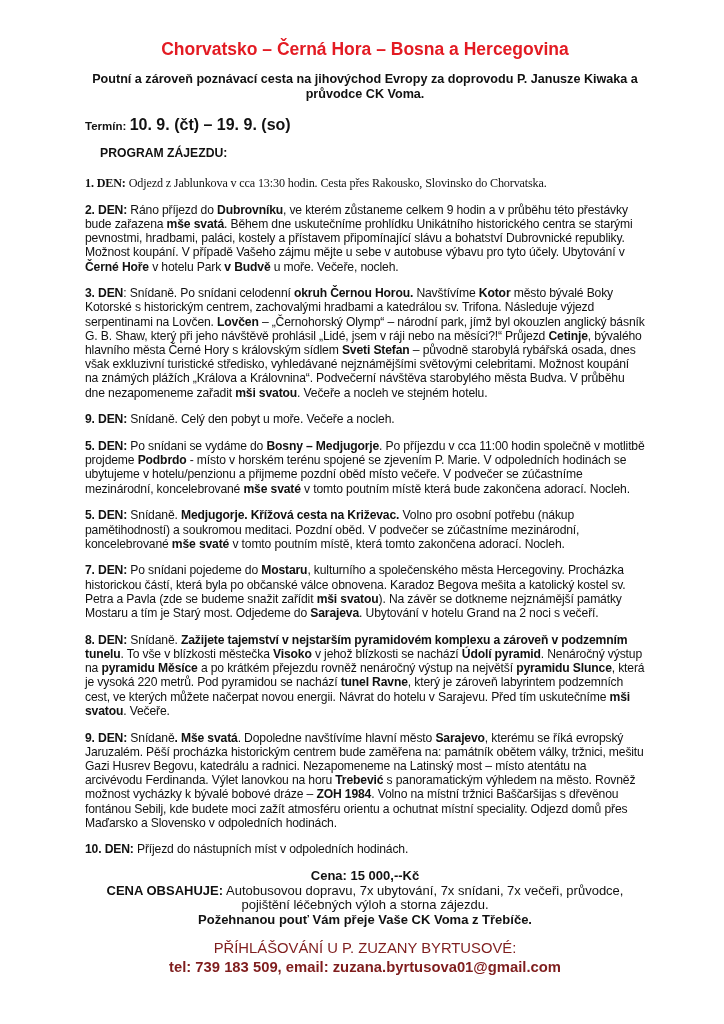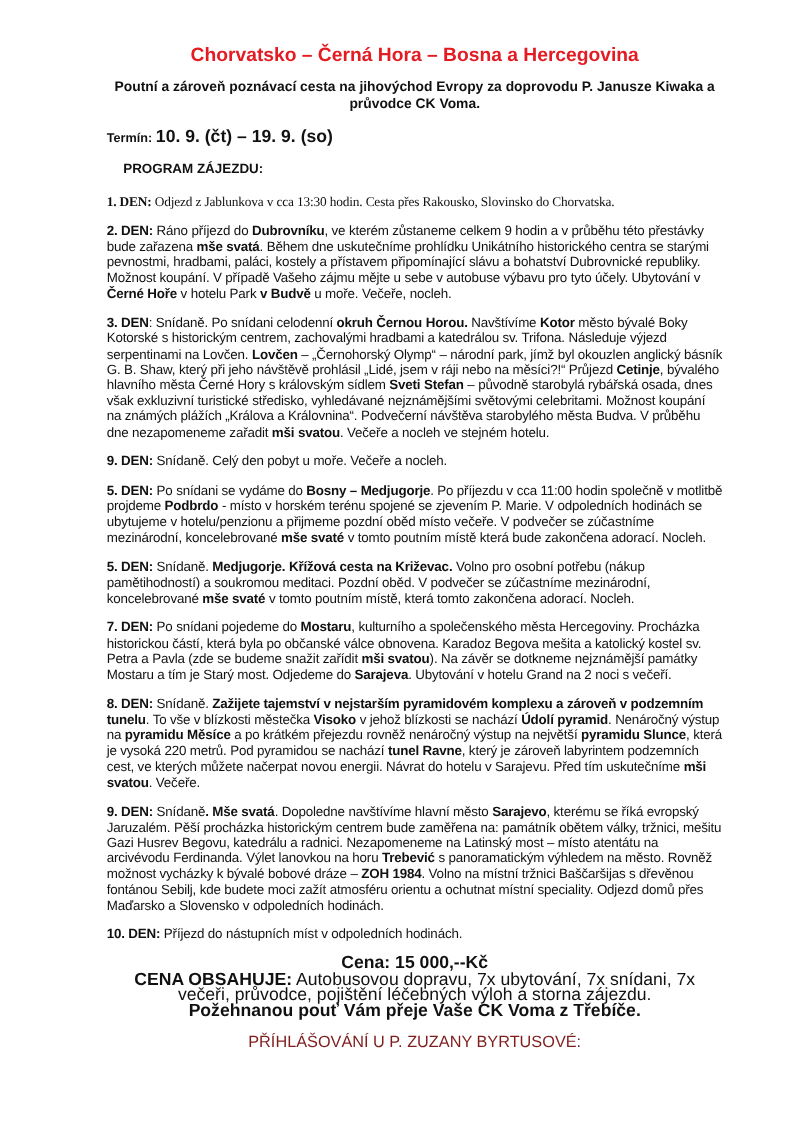--- a/index.html
+++ b/index.html
@@ -1,28 +1,28 @@
 <!DOCTYPE html>
 <html><head>
 <meta charset="utf-8">
 <style>
   html, body { margin: 0; padding: 0; background: #ffffff; }
   body { width: 724px; height: 1024px; overflow: hidden; position: relative;
          font-family: "Liberation Sans", sans-serif; color: #111; }
-  .page { position: absolute; left: 97px; top: 38px; width: 560px; }
+  .page { position: absolute; left: 85px; top: 38px; width: 560px; }
   .title { text-align: center; color: #e31b23; font-weight: bold; font-size: 17.5px; line-height: 22px; margin: 0 0 12px 0; }
   .subtitle { text-align: center; font-weight: bold; font-size: 12.6px; line-height: 14.5px; margin: 0 0 14px 0; }
   .term { font-size: 12px; margin: 0 0 10px 0; line-height: 20px; }
   .term .label { font-weight: bold; font-size: 11.5px; }
   .term .dates { font-weight: bold; font-size: 16px; }
   .prog-head { font-weight: bold; font-size: 12.2px; line-height: 14px; margin: 0; padding-left: 15px; }
   .day { font-size: 12.15px; line-height: 14.2px; margin: 0 0 12.5px 0; letter-spacing: -0.15px; }
   .day b { font-weight: bold; }
   .day.first { margin-top: 16px; font-family: Liberation Serif, serif; }
-  .price { text-align: center; font-size: 16px; line-height: 14.5px; margin-top: 6px; }
+  .price { text-align: center; font-size: 13px; line-height: 14.5px; margin-top: 6px; }
   .price .cena { font-weight: bold; }
   .price .blessing { font-weight: bold; }
   .contact { text-align: center; color: #7f1d1d; font-size: 14.8px; line-height: 18.5px; margin-top: 12px; }
   .contact .bold { font-weight: bold; }
 </style>
 </head>
 <body>
 
 <div class="page">
   <h1 class="title">Chorvatsko – Černá Hora – Bosna a Hercegovina</h1>
@@ -52,14 +52,15 @@
     </div>
     <div>
       <b>CENA OBSAHUJE:</b>
       <span>Autobusovou dopravu, 7x ubytování, 7x snídani, 7x večeři, průvodce, pojištění léčebných výloh a storna zájezdu.</span>
     </div>
     <div class="blessing">Požehnanou pouť Vám přeje Vaše CK Voma z Třebíče.</div>
   </div>
 
   <div class="contact">
     <div>PŘÍHLÁŠOVÁNÍ U P. ZUZANY BYRTUSOVÉ:</div>
+    <div class="bold">tel: 739 183 509, email: zuzana.byrtusova01@gmail.com</div>
   </div>
 </div>
 
 </body></html>

